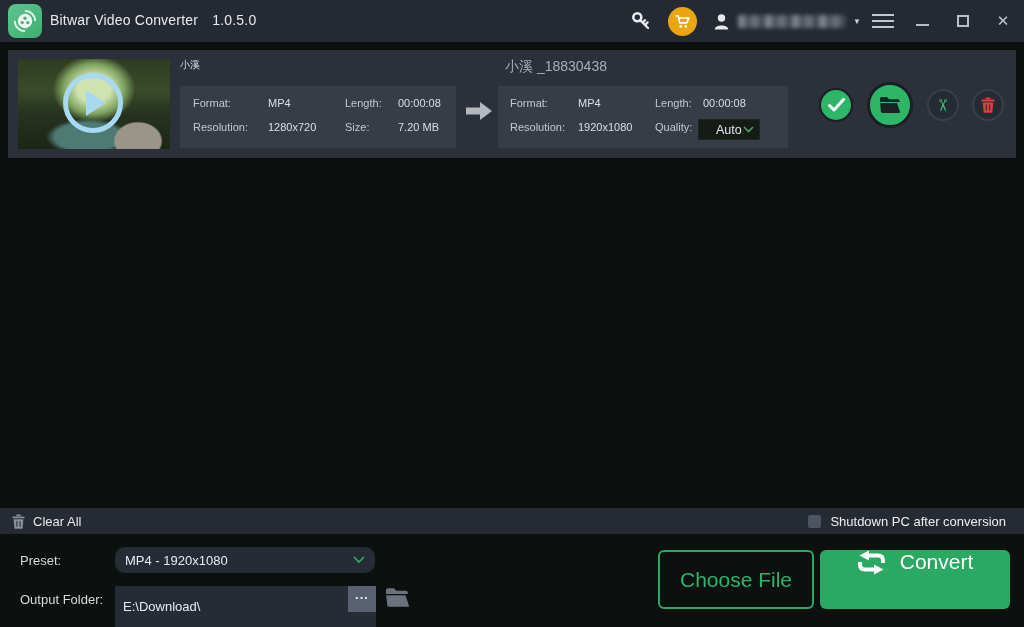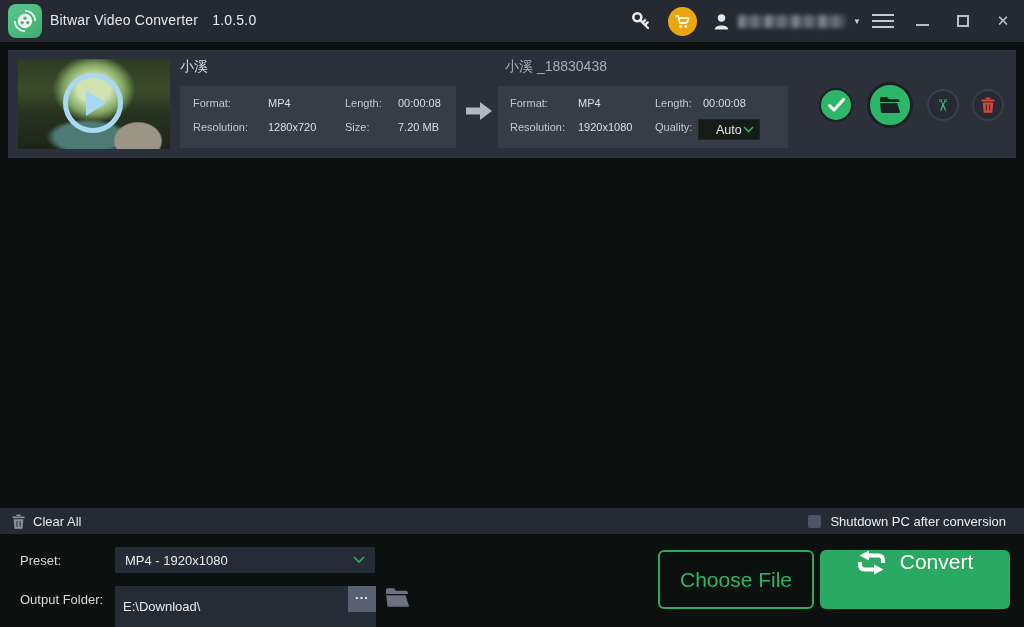--- a/index.html
+++ b/index.html
@@ -32,21 +32,21 @@
   .file-row { position:absolute; left:8px; top:50px; width:1008px; height:108px; background:#2b303a; }
   .thumb { position:absolute; left:10px; top:9px; width:152px; height:90px; overflow:hidden;
       background:
         radial-gradient(38px 30px at 120px 82px, #9a9587 0 60%, transparent 65%),
         radial-gradient(60px 26px at 70px 78px, #4e7a74 0 55%, transparent 70%),
         radial-gradient(55px 45px at 76px 30px, #cfe2b0 0 30%, #7fa35f 55%, transparent 75%),
         linear-gradient(180deg,#2e3c22 0%, #3b4b2a 35%, #27331f 60%, #1c2617 100%);
   }
   .play-ring { position:absolute; left:45px; top:14px; width:60px; height:60px; border-radius:50%; border:5px solid #a9d9f2; display:flex; align-items:center; justify-content:center; }
   .play-tri { width:0; height:0; border-left:20px solid #a9d9f2; border-top:13px solid transparent; border-bottom:13px solid transparent; margin-left:6px; }
-  .src-title { position:absolute; left:172px; top:8px; font-size:14px; color:#d8dbe0; }
+  .src-title { position:absolute; left:172px; top:8px; font-size:10px; color:#d8dbe0; }
   .out-title { position:absolute; left:497px; top:8px; font-size:14px; color:#a8aeb6; }
   .info-panel { position:absolute; top:36px; height:62px; background:#373d47; }
   .panel-src { left:172px; width:276px; }
   .panel-out { left:490px; width:290px; }
   .ip { position:absolute; font-size:11px; white-space:nowrap; }
   .ip.lbl { color:#c3c8cf; }
   .ip.val { color:#dbdfe4; }
   .row1 { top:11px; } .row2 { top:35px; }
   .arrow-icon { position:absolute; left:458px; top:52px; }
   .quality-select { position:absolute; left:200px; top:33px; width:62px; height:21px; background:#171b16;
@@ -63,21 +63,21 @@
   .statusbar { position:absolute; left:0; top:508px; width:1024px; height:26px; background:#262b33; display:flex; align-items:center; }
   .clearall { display:flex; align-items:center; gap:8px; margin-left:12px; }
   .clearall span { font-size:13px; color:#e6e8ec; }
   .shutdown { position:absolute; right:18px; display:flex; align-items:center; gap:9px; }
   .checkbox { width:13px; height:13px; background:#4d5462; border-radius:2px; }
   .shutdown span { font-size:13px; color:#eceef1; }
 
   
   .bp-label { position:absolute; font-size:13px; color:#d6d9dd; }
   .preset-select { position:absolute; left:115px; top:547px; width:260px; height:26px; background:#262c35;
-      display:flex; align-items:center; justify-content:space-between; padding:0 10px; }
+      display:flex; align-items:center; justify-content:space-between; padding:0 10px;border-radius:10px; }
   .preset-select span { font-size:13px; color:#e8eaee; }
   .folder-field { position:absolute; left:115px; top:586px; width:261px; height:41px; background:#262c35; display:flex; }
   .folder-input { flex:1; background:transparent; border:none; outline:none; color:#e8eaee; font-size:13px; padding:0 8px; font-family:"Liberation Sans", sans-serif; }
   .browse-btn { width:28px; height:26px; background:#596070; border:none; color:#eef0f3; font-size:13px; font-weight:bold; letter-spacing:1px; line-height:10px; padding-bottom:8px; }
   .out-folder-icon { position:absolute; left:385px; top:587px; }
   .choose-btn { position:absolute; left:658px; top:550px; width:156px; height:59px; background:transparent;
       border:2px solid #2aa963; border-radius:6px; color:#2ab567; font-size:21px; font-family:"Liberation Sans", sans-serif; }
   .convert-btn { position:absolute; left:820px; top:550px; width:190px; height:59px; background:#2aa962; border:none;
       border-radius:6px; color:#ffffff; font-size:21px; display:flex; align-items:flex-start; justify-content:center; gap:14px; font-family:"Liberation Sans", sans-serif; }
 </style>

